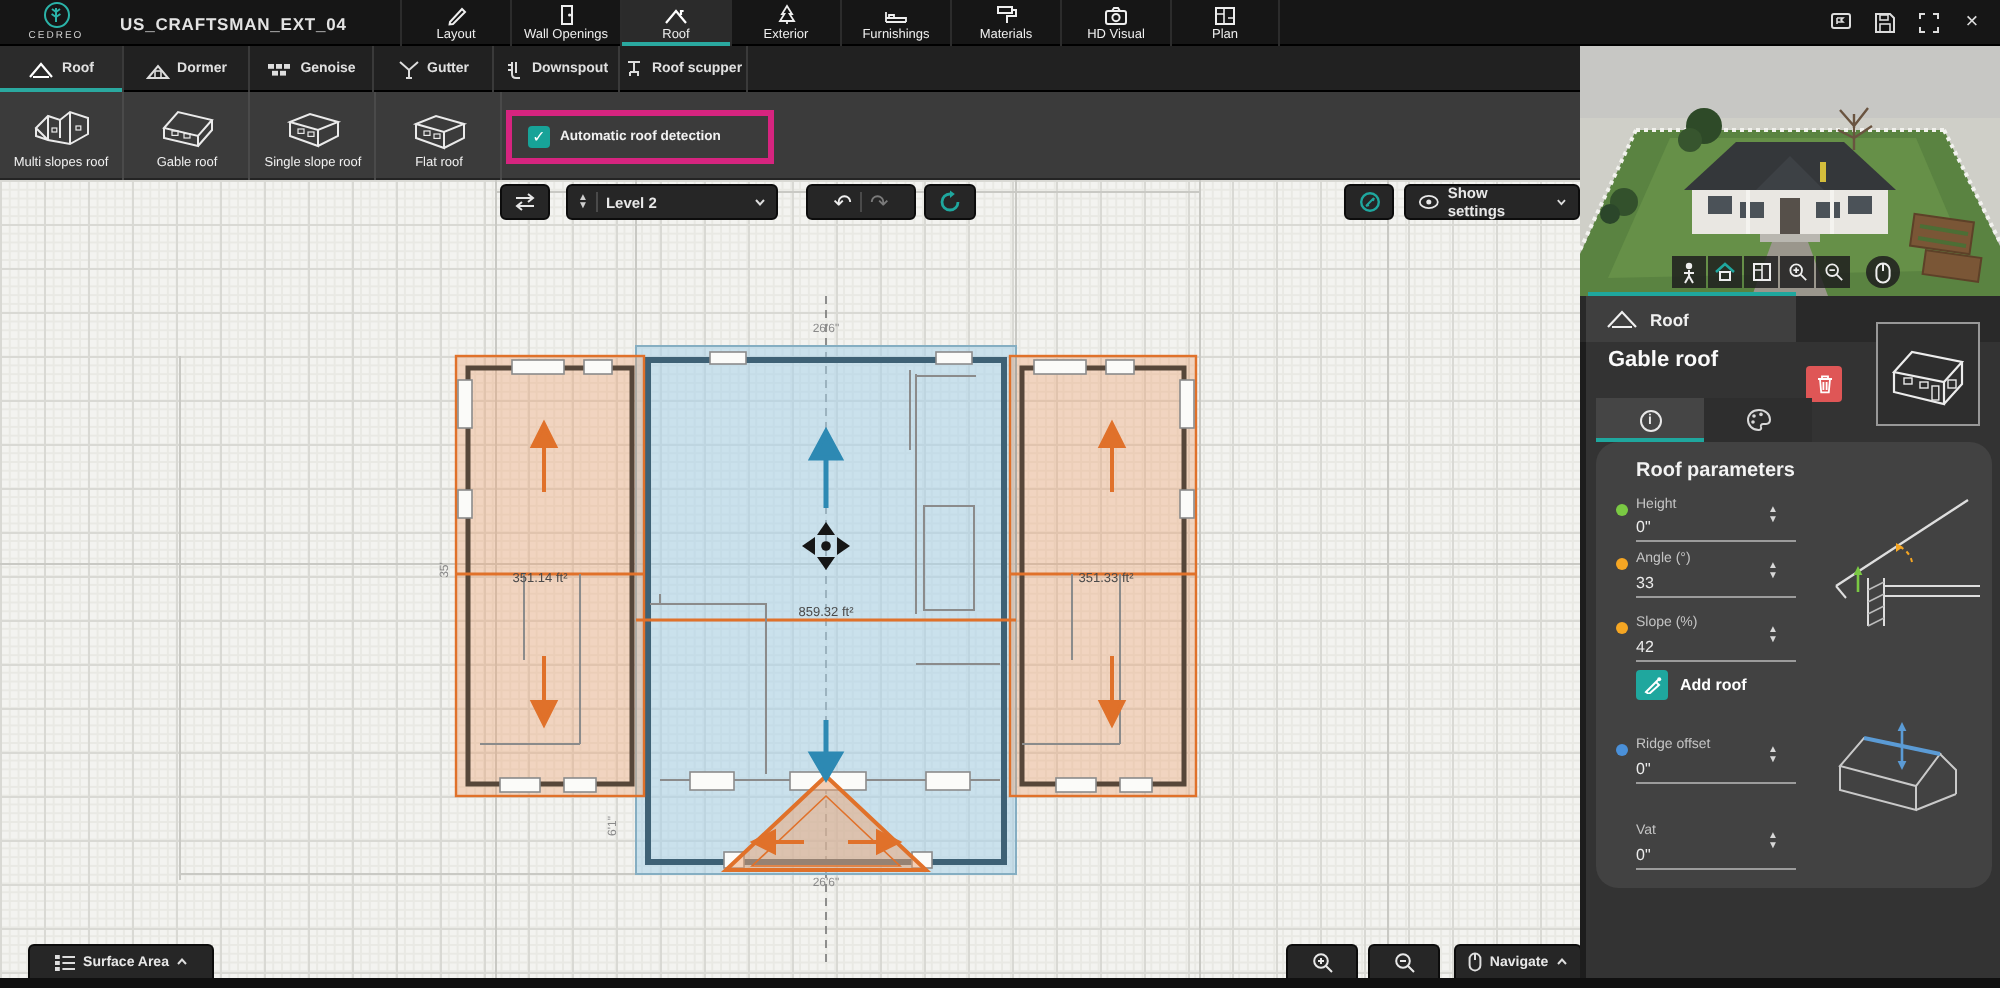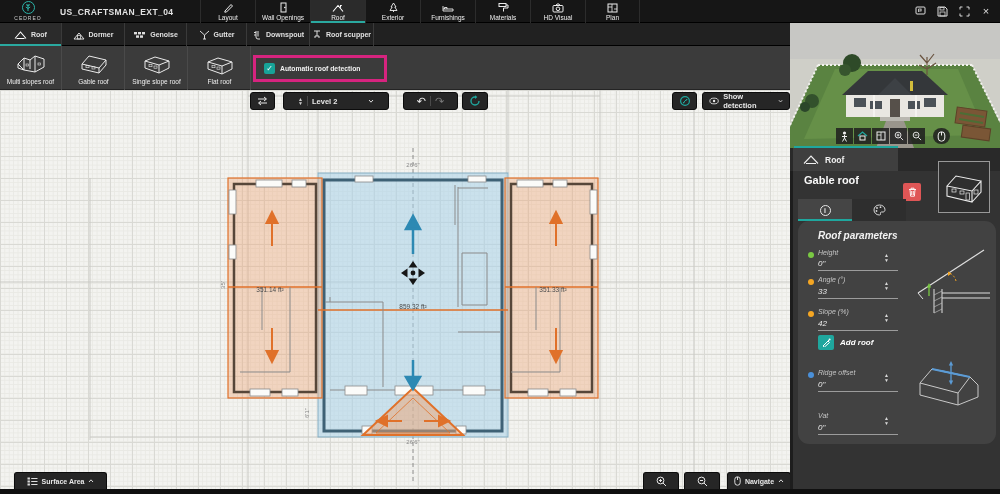--- a/index.html
+++ b/index.html
@@ -67,21 +67,21 @@
   .ptab-roof { position:absolute; left:3px; top:0; width:105px; height:23px; background:#3f3f3f; display:flex; align-items:center; gap:6px; padding-left:10px; cursor:pointer; }
   .ptab-roof .lbl { font-size:8.5px; font-weight:bold; color:#f0f0f0; }
   .sel-title { position:absolute; left:14px; top:151px; font-size:11px; font-weight:bold; color:#fafafa; }
   .del-btn { position:absolute; left:113px; top:160px; width:18px; height:18px; background:#df5656; border-radius:2px; display:flex; align-items:center; justify-content:center; cursor:pointer; }
   .house-box { position:absolute; left:148px; top:138px; width:52px; height:52px; background:#2e2e2e; border:1px solid #989898; display:flex; align-items:center; justify-content:center; cursor:pointer; z-index:6; }
   .tabs2 { position:absolute; left:8px; top:176px; display:flex; }
   .tab2 { width:54px; height:22px; display:flex; align-items:center; justify-content:center; cursor:pointer; }
   .tab2.active { background:#454545; box-shadow:inset 0 -2px 0 #1fa79e; }
   .tab2.inactive { background:#2e2e2e; }
   .info-glyph { width:11px; height:11px; border:1px solid #e8e8e8; border-radius:50%; color:#e8e8e8; font-size:7px; line-height:10px; text-align:center; font-weight:bold; }
-  .params { position:absolute; left:8px; top:198px; width:198px; height:223px; background:#424242; border-radius:11px;font-style:italic; }
+  .params { position:absolute; left:8px; top:198px; width:198px; height:223px; background:#424242; border-radius:11px; }
   .p-head { position:absolute; left:20px; top:9px; font-size:10px; font-weight:bold; color:#f2f2f2; }
   .dot { position:absolute; width:6px; height:6px; border-radius:50%; }
   .f-lbl { position:absolute; font-size:7px; color:#c4c4c4; }
   .f-val { position:absolute; font-size:8px; color:#ececec; }
   .f-line { position:absolute; width:80px; height:1px; background:#9c9c9c; }
   .f-step { position:absolute; display:flex; flex-direction:column; line-height:5px; font-size:5px; color:#d8d8d8; cursor:pointer; }
   .addpoint { position:absolute; left:20px; top:114px; display:flex; align-items:center; gap:6px; cursor:pointer; }
   .ap-ic { width:16px; height:15px; background:#1fa79e; border-radius:2px; display:flex; align-items:center; justify-content:center; }
   .ap-lbl { font-size:8px; font-weight:bold; color:#fff; }
   .panel-strip { position:absolute; left:0; top:125px; width:3px; height:346px; background:#1d1d1d; }
@@ -363,21 +363,21 @@
   <span class="dim-label" style="left:389px; top:349px; width:48px;">26'6"</span>
   <span class="dim-label rot" style="left:208px; top:192px; width:30px;">35'</span>
   <span class="dim-label rot" style="left:292px; top:320px; width:30px;">6'1"</span>
 </div>
 
 <div class="cbtn" style="left:250px; width:25px;">
   <svg width="13" height="10" viewBox="0 0 13 10">
       <path d="M2 3 H10 M8 1 L10.5 3 L8 5 M11 7 H3 M5 5 L2.5 7 L5 9" stroke="#e8e8e8" fill="none" stroke-width="1"></path>
     </svg>
 </div>
-<div class="cbtn" style="left:283px; width:106px; justify-content:flex-start; padding:0 14px;">
+<div class="cbtn" style="left:283px; width:106px; justify-content:flex-start; padding:0 5px;">
   <span class="stepper">
       <span>▲</span>
       <span>▼</span>
     </span>
   <span class="divline"></span>
   <span class="txt8">Level 2</span>
   <span style="flex:1"></span>
   <svg class="chev" viewBox="0 0 6 6">
       <path d="M1 2 L3 4.2 L5 2" stroke="#ddd" fill="none"></path>
     </svg>
@@ -397,21 +397,21 @@
   <svg width="12" height="12" viewBox="0 0 12 12">
       <circle cx="6" cy="6" r="4.4" stroke="#1fa79e" fill="none" stroke-width="1.2"></circle>
       <path d="M4 8 L8 4 M4 8 L5.5 7.5 M8 4 L7.5 5.5" stroke="#1fa79e" fill="none" stroke-width="1"></path>
     </svg>
 </div>
 <div class="cbtn" style="left:702px; width:88px; justify-content:flex-start; padding:0 6px; gap:4px;">
   <svg width="12" height="8" viewBox="0 0 12 8">
       <ellipse cx="6" cy="4" rx="5" ry="3.4" stroke="#e8e8e8" fill="none"></ellipse>
       <circle cx="6" cy="4" r="1.4" fill="#e8e8e8"></circle>
     </svg>
-  <span class="txt8">Show detection</span>
+  <span class="txt8">Show settings</span>
   <span style="flex:1"></span>
   <svg class="chev" viewBox="0 0 6 6">
       <path d="M1 2 L3 4.2 L5 2" stroke="#ddd" fill="none"></path>
     </svg>
 </div>
 
 <div class="bottom-strip"></div>
 <div class="bbtn" style="left:14px; width:93px;">
   <svg width="11" height="9" viewBox="0 0 11 9">
       <rect x="0.5" y="0.5" width="2.4" height="2" fill="#ddd"></rect>

